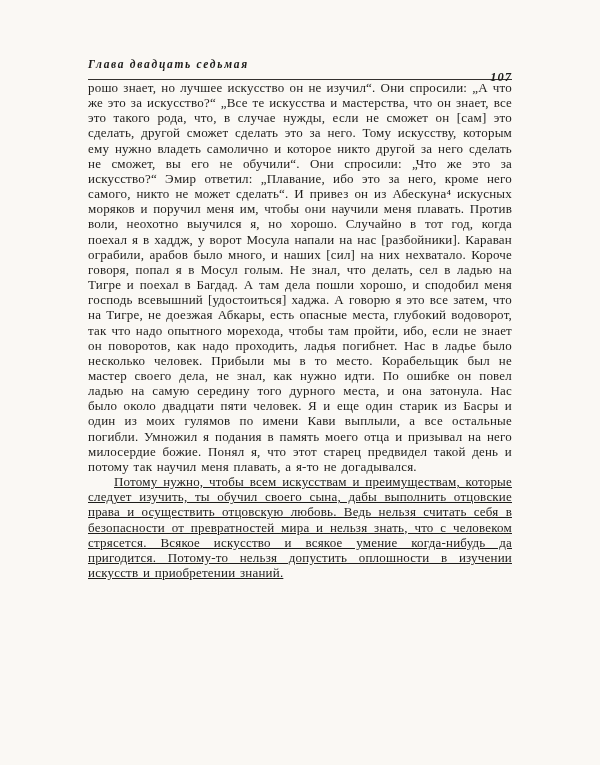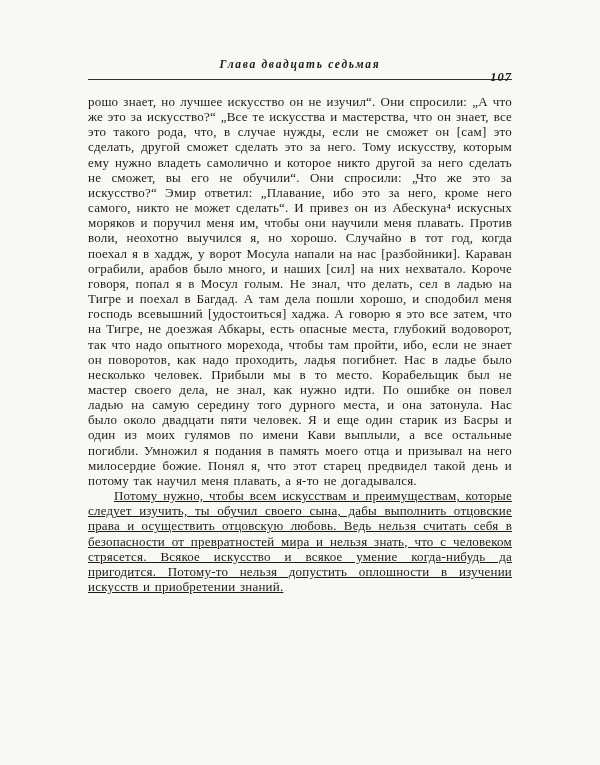--- a/index.html
+++ b/index.html
@@ -25,21 +25,21 @@
     width: 424px;
   }
   .header {
     position: relative;
     height: 17px;
   }
   .chapter-title {
     position: absolute;
     left: 0;
     right: 0;
-    text-align: center;
+    text-align: left;
     font-style: italic;
     font-weight: bold;
     font-size: 11.5px;
     letter-spacing: 1.7px;
     white-space: nowrap;
   }
   .page-number {
     position: absolute;
     right: 0;
     top: 12px;
@@ -47,21 +47,20 @@
     font-weight: bold;
     font-size: 12.5px;
     letter-spacing: 1px;
   }
   .rule {
     border: none;
     border-top: 1.2px solid #33312e;
     margin: 4px 0 0 0;
   }
   .body-text {
-    margin-top: 14px;
   }
   .body-text p {
     margin: 0;
     text-align: justify;
     font-size: 13px;
     line-height: 15.15px;
     letter-spacing: 0.2px;
     word-spacing: 1.2px;
   }
   .body-text p.indent {

